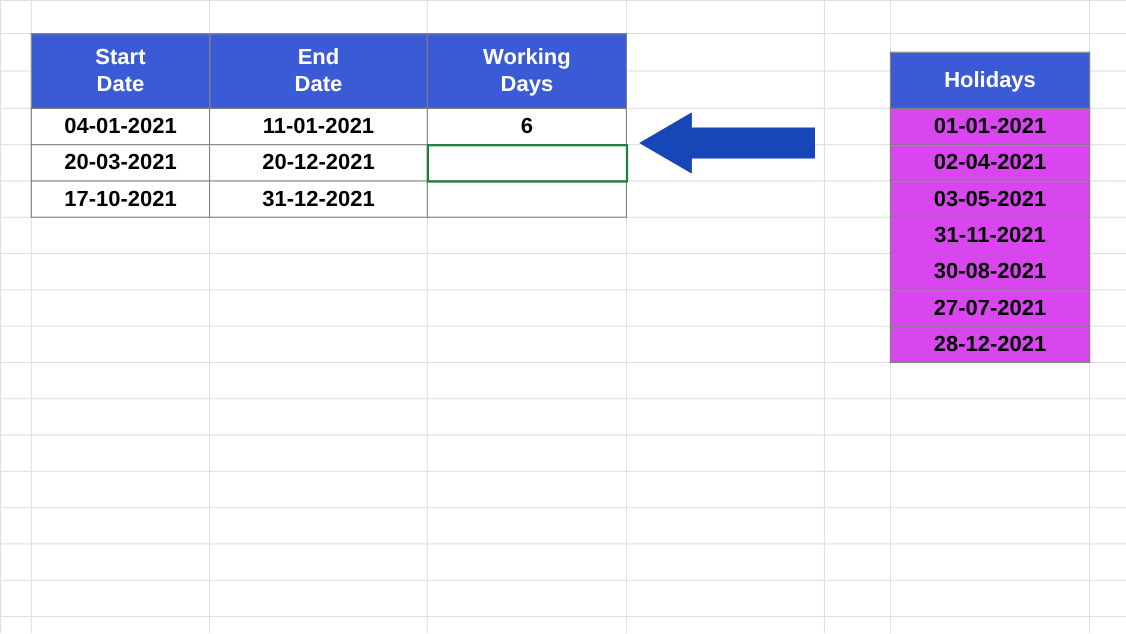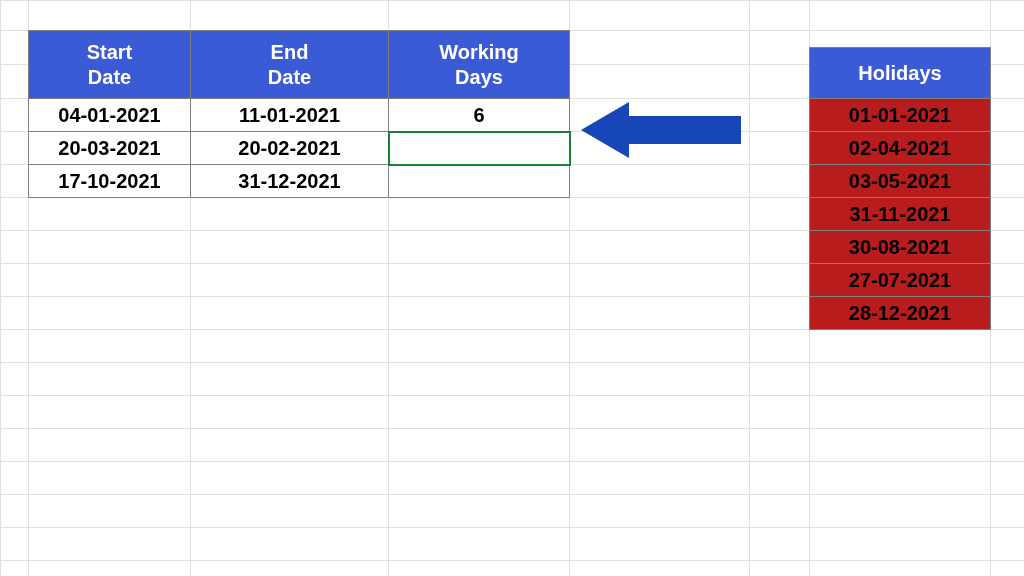--- a/index.html
+++ b/index.html
@@ -72,21 +72,21 @@
       width: 181px;
       padding: 0;
     }
     .holidays-table th {
       background: #3b5bd6;
       color: white;
       height: 51px;
     }
     .holidays-table td {
       height: 33px;
-      background: #b91c1c;
+      background: #d946ef;
       color: #000;
     }
 
     .arrow {
       position: absolute;
       left: 581px;
       top: 102px;
       width: 160px;
       height: 56px;
     }
@@ -135,21 +135,21 @@
     </tr>
   </thead>
   <tbody>
     <tr>
       <td>04-01-2021</td>
       <td>11-01-2021</td>
       <td>6</td>
     </tr>
     <tr>
       <td>20-03-2021</td>
-      <td>20-02-2021</td>
+      <td>20-12-2021</td>
       <td class="selected"></td>
     </tr>
     <tr>
       <td>17-10-2021</td>
       <td>31-12-2021</td>
       <td></td>
     </tr>
   </tbody>
 </table>
 

